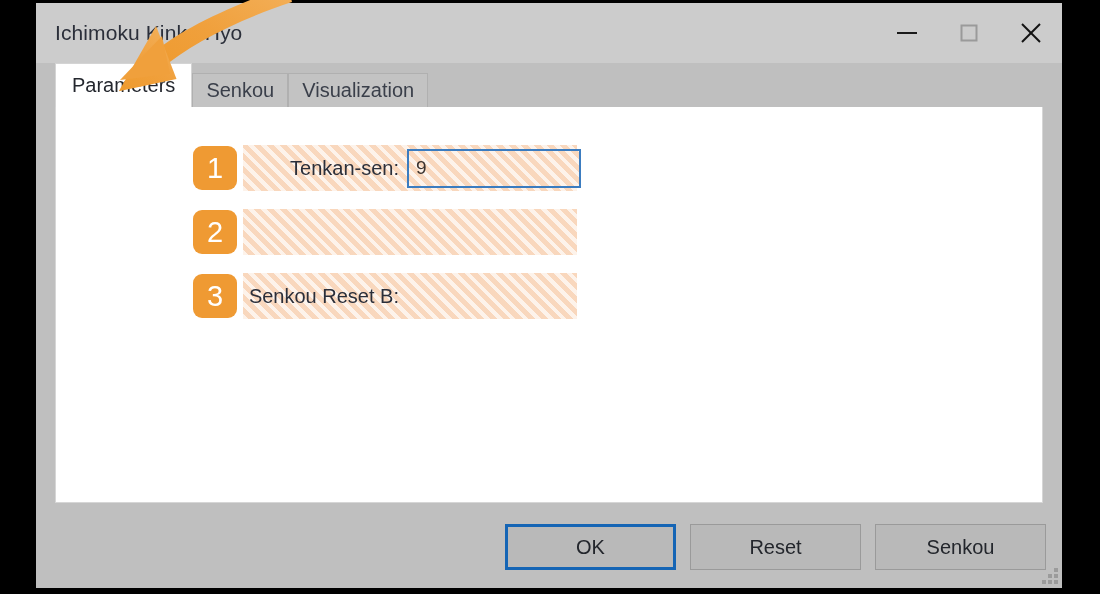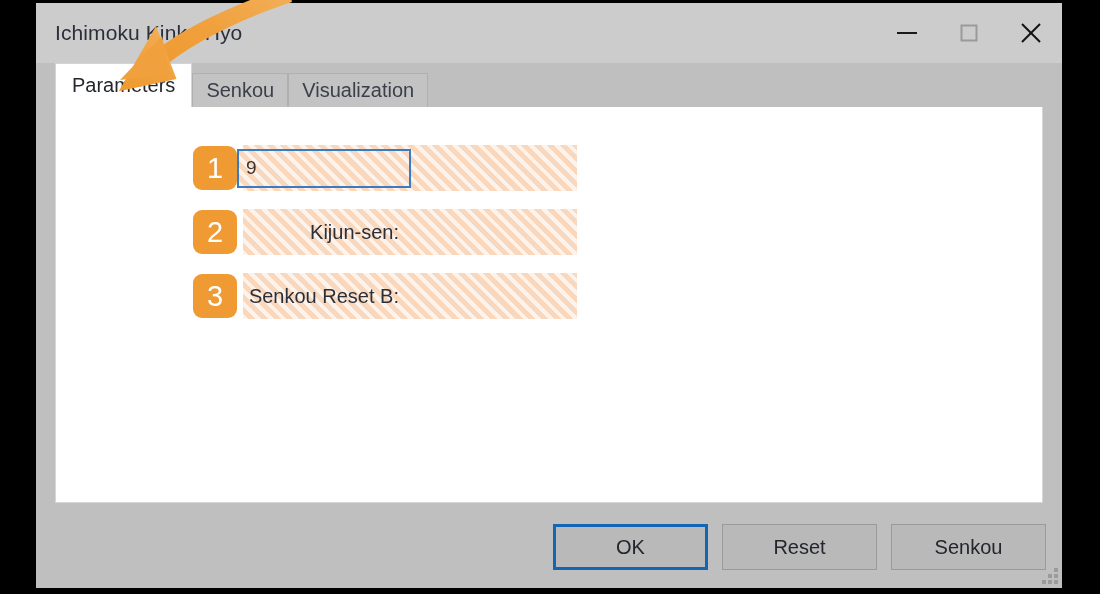--- a/index.html
+++ b/index.html
@@ -206,21 +206,21 @@
   }
   #buttons {
     position: absolute;
     right: 16px;
     top: 21px;
     display: flex;
     gap: 14px;
   }
   .dlg-btn {
     box-sizing: border-box;
-    width: 155px;
+    width: 171px;
     height: 46px;
     background: #b9b9b9;
     border: 1px solid #9a9a9a;
     font-family: "Liberation Sans", sans-serif;
     font-size: 20px;
     color: #23262c;
     line-height: 44px;
     text-align: center;
     padding: 0;
   }
@@ -301,27 +301,27 @@
         <span>Visualization</span>
       </div>
     </div>
 
     <div id="content">
       <div id="param-list">
 
         <div class="param-row">
           <div class="hatch"></div>
           <div class="badge">1</div>
+          <div class="param-label">Tenkan-sen:</div>
           <input class="param-input focused" type="text" value="9" style="">
         </div>
 
         <div class="param-row">
           <div class="hatch"></div>
           <div class="badge">2</div>
-          <div class="param-label">Kijun-sen:</div>
         </div>
 
         <div class="param-row">
           <div class="hatch"></div>
           <div class="badge">3</div>
           <div class="param-label">Senkou Reset B:</div>
         </div>
 
       </div>
     </div>

